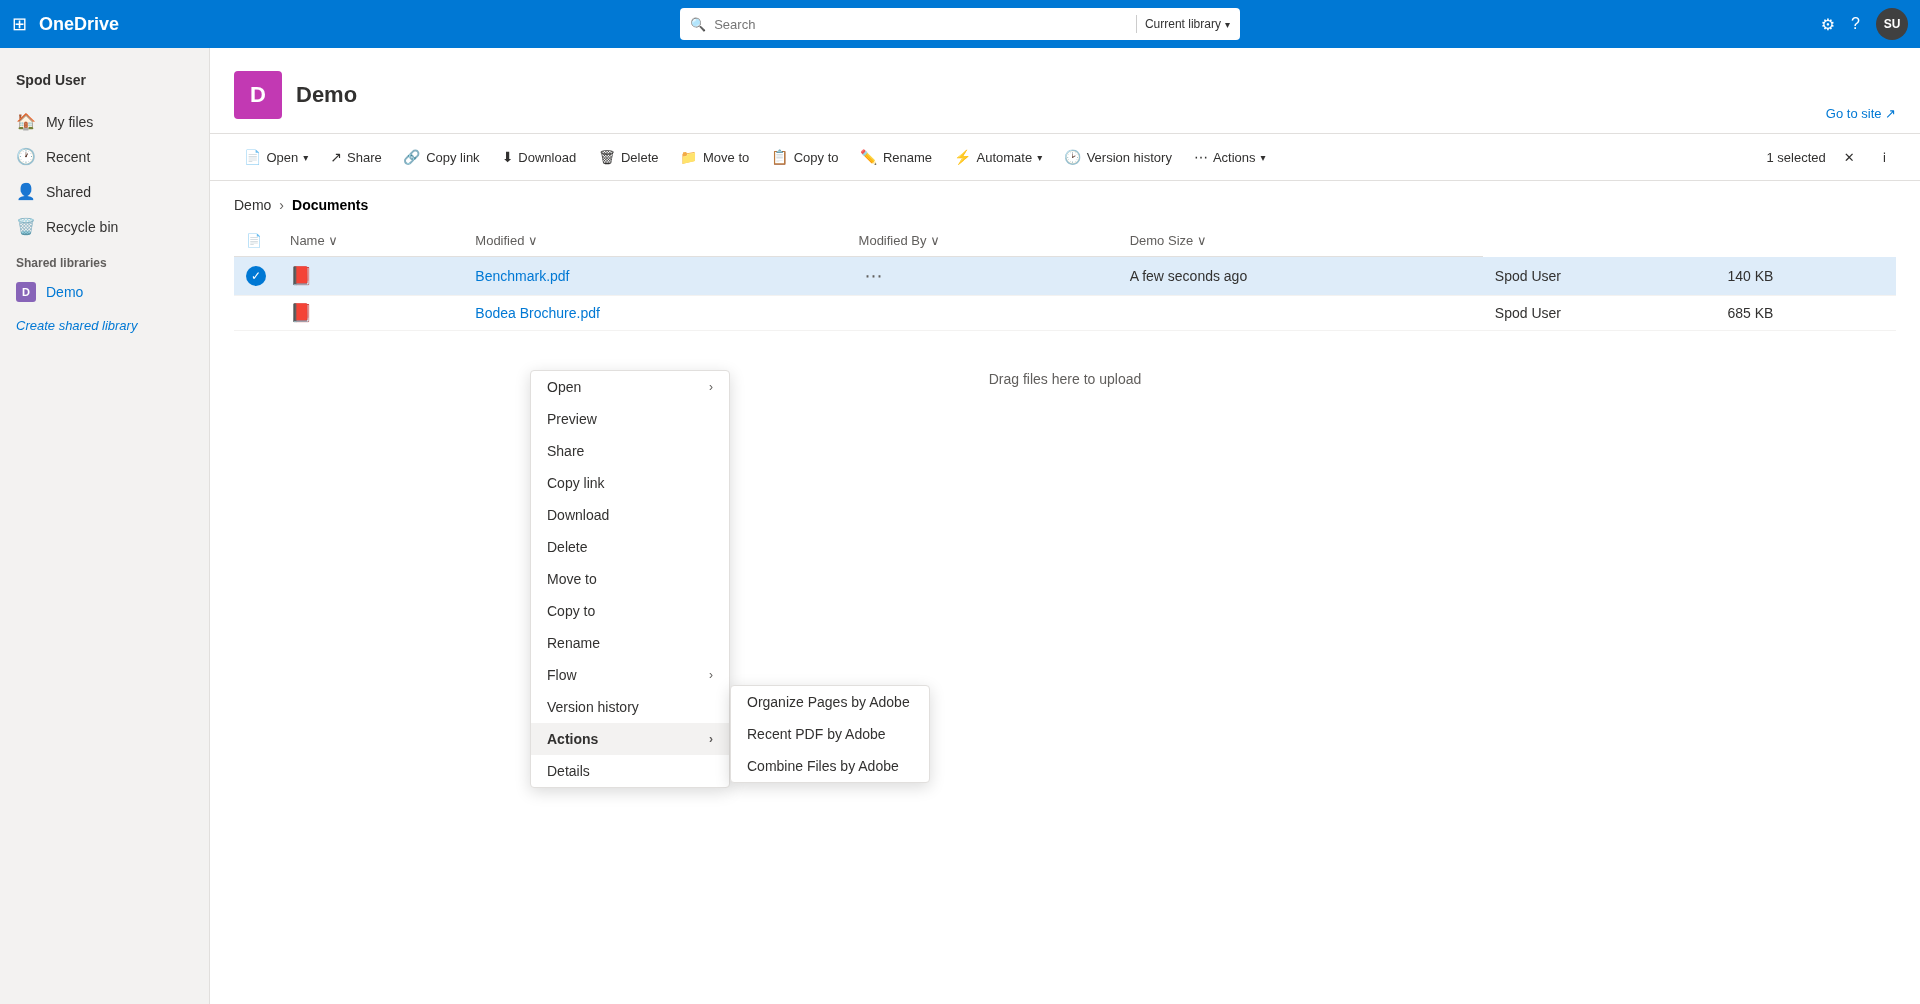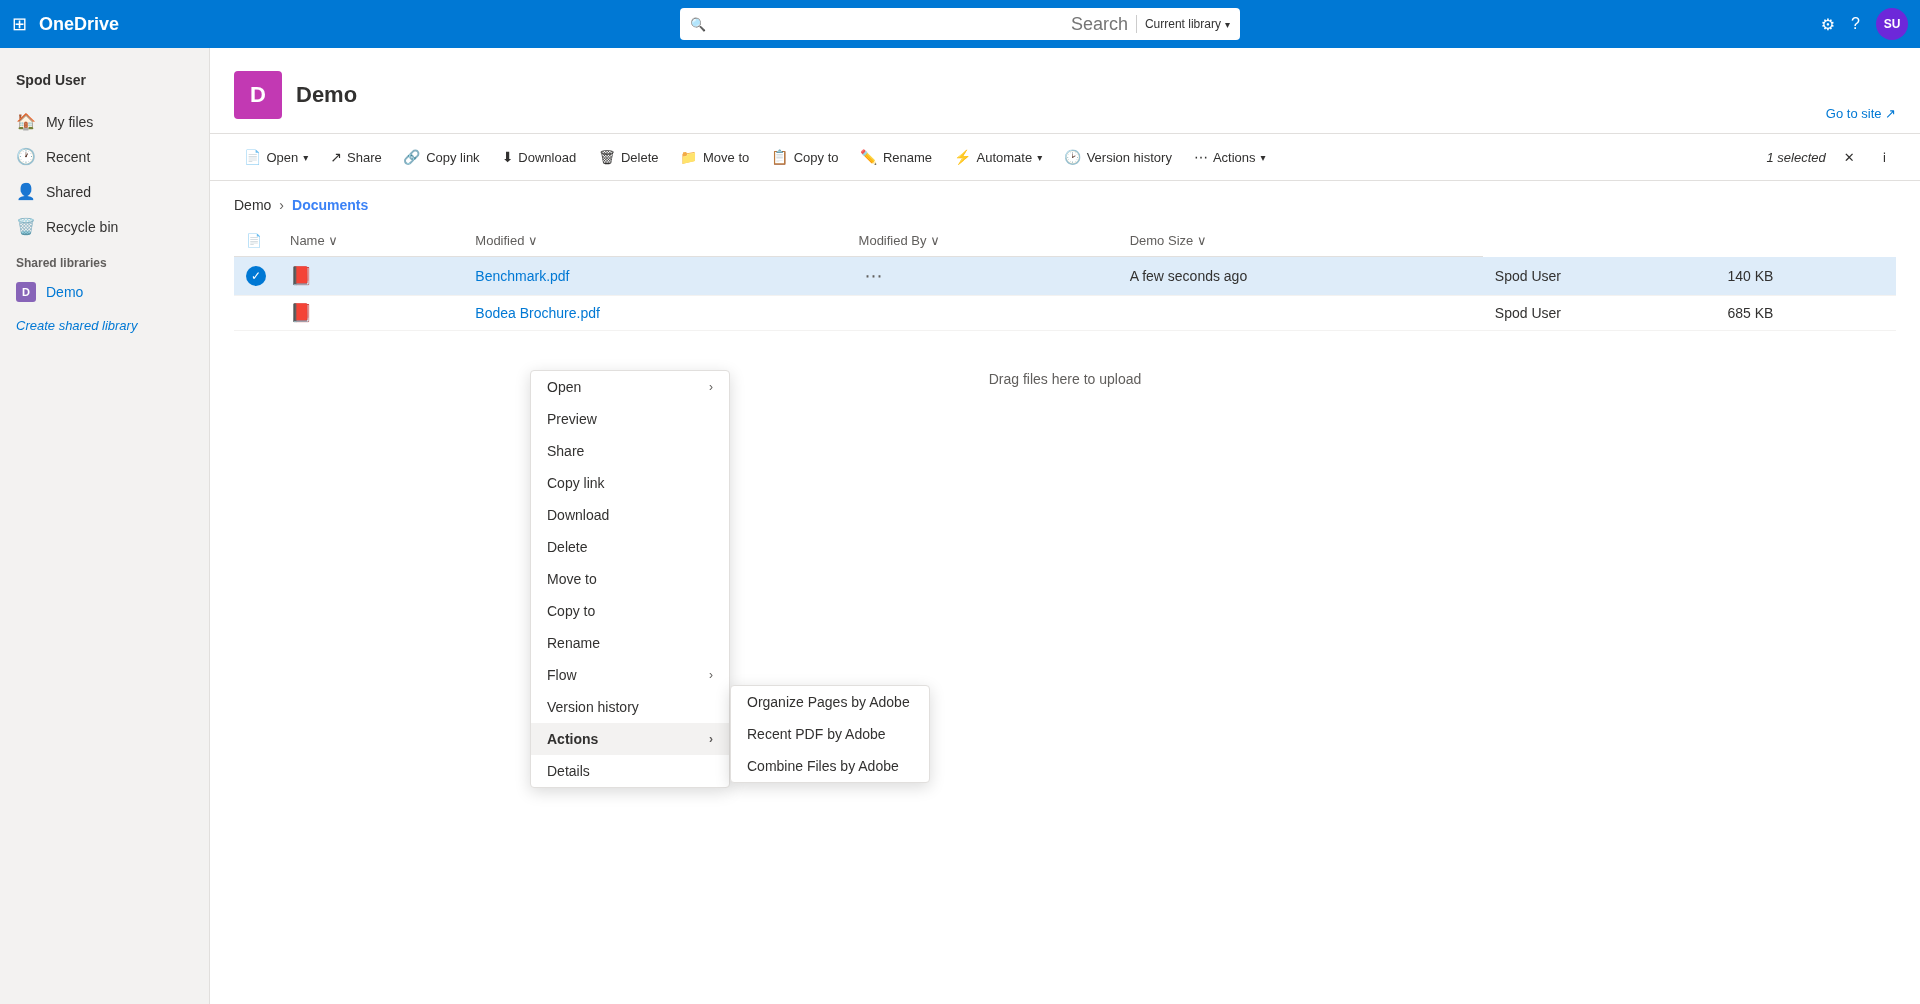--- a/index.html
+++ b/index.html
@@ -18,26 +18,26 @@
     .nav-grid-icon { color: #fff; font-size: 18px; cursor: pointer; }
     .nav-brand { color: #fff; font-size: 18px; font-weight: 600; margin-right: auto; }
     .search-bar {
       display: flex; align-items: center;
       background: #fff; border-radius: 4px;
       padding: 4px 10px; gap: 8px;
       width: 560px; height: 32px;
       position: absolute; left: 50%; transform: translateX(-50%);
     }
     .search-icon { color: #666; font-size: 13px; }
-    .search-input { border: none; outline: none; flex: 1; font-size: 18px; color: #333; background: transparent; text-align: right; }
+    .search-input { border: none; outline: none; flex: 1; font-size: 13px; color: #333; background: transparent; }
     .search-divider { width: 1px; height: 18px; background: #ccc; }
     .search-scope { font-size: 12px; color: #333; display: flex; align-items: center; gap: 4px; cursor: pointer; }
     .nav-right { display: flex; align-items: center; gap: 16px; margin-left: auto; }
     .nav-icon-btn { color: #fff; font-size: 16px; cursor: pointer; background: none; border: none; }
-    .avatar { width: 32px; height: 32px; border-radius: 50%; background: #6d28d9; color: #fff; display: flex; align-items: center; justify-content: center; font-size: 12px; font-weight: 600; cursor: pointer; }
+    .avatar { width: 32px; height: 32px; border-radius: 50%; background: #404040; color: #fff; display: flex; align-items: center; justify-content: center; font-size: 12px; font-weight: 600; cursor: pointer; }
 
     
     .layout { display: flex; margin-top: 48px; height: calc(100vh - 48px); }
 
     
     .sidebar {
       width: 210px; min-width: 210px;
       background: #f3f2f1;
       padding: 16px 0;
       display: flex; flex-direction: column;
@@ -82,31 +82,31 @@
       background: #fff;
     }
     .tb-btn {
       display: flex; align-items: center; gap: 5px;
       padding: 6px 10px; cursor: pointer; font-size: 13px; color: #323130;
       border-radius: 3px; border: none; background: none;
       white-space: nowrap;
     }
     .tb-btn .tb-icon { font-size: 14px; color: #323130; }
     .tb-right { margin-left: auto; display: flex; align-items: center; gap: 8px; }
-    .selected-badge { font-size: 13px; color: #323130; white-space: nowrap; font-style: italic; }
+    .selected-badge { font-size: 13px; color: #323130; white-space: nowrap; }
 
     
     .breadcrumb {
       display: flex; align-items: center; gap: 8px;
       padding: 16px 24px 12px;
       font-size: 14px;
     }
     .breadcrumb-link { color: #323130; cursor: pointer; }
     .breadcrumb-sep { color: #605e5c; }
-    .breadcrumb-current { font-weight: 700; color: #3b82f6; }
+    .breadcrumb-current { font-weight: 700; color: #000000; }
 
     
     .file-list { flex: 1; overflow-y: auto; padding: 0 24px; }
     .file-table { width: 100%; border-collapse: collapse; }
     .file-table th {
       text-align: left; font-size: 13px; color: #605e5c; font-weight: 400;
       padding: 8px 12px; border-bottom: 1px solid #e1dfdd;
       cursor: pointer; white-space: nowrap;
     }
     .file-table td { padding: 6px 12px; font-size: 14px; color: #323130; border-bottom: 1px solid #f3f2f1; }

